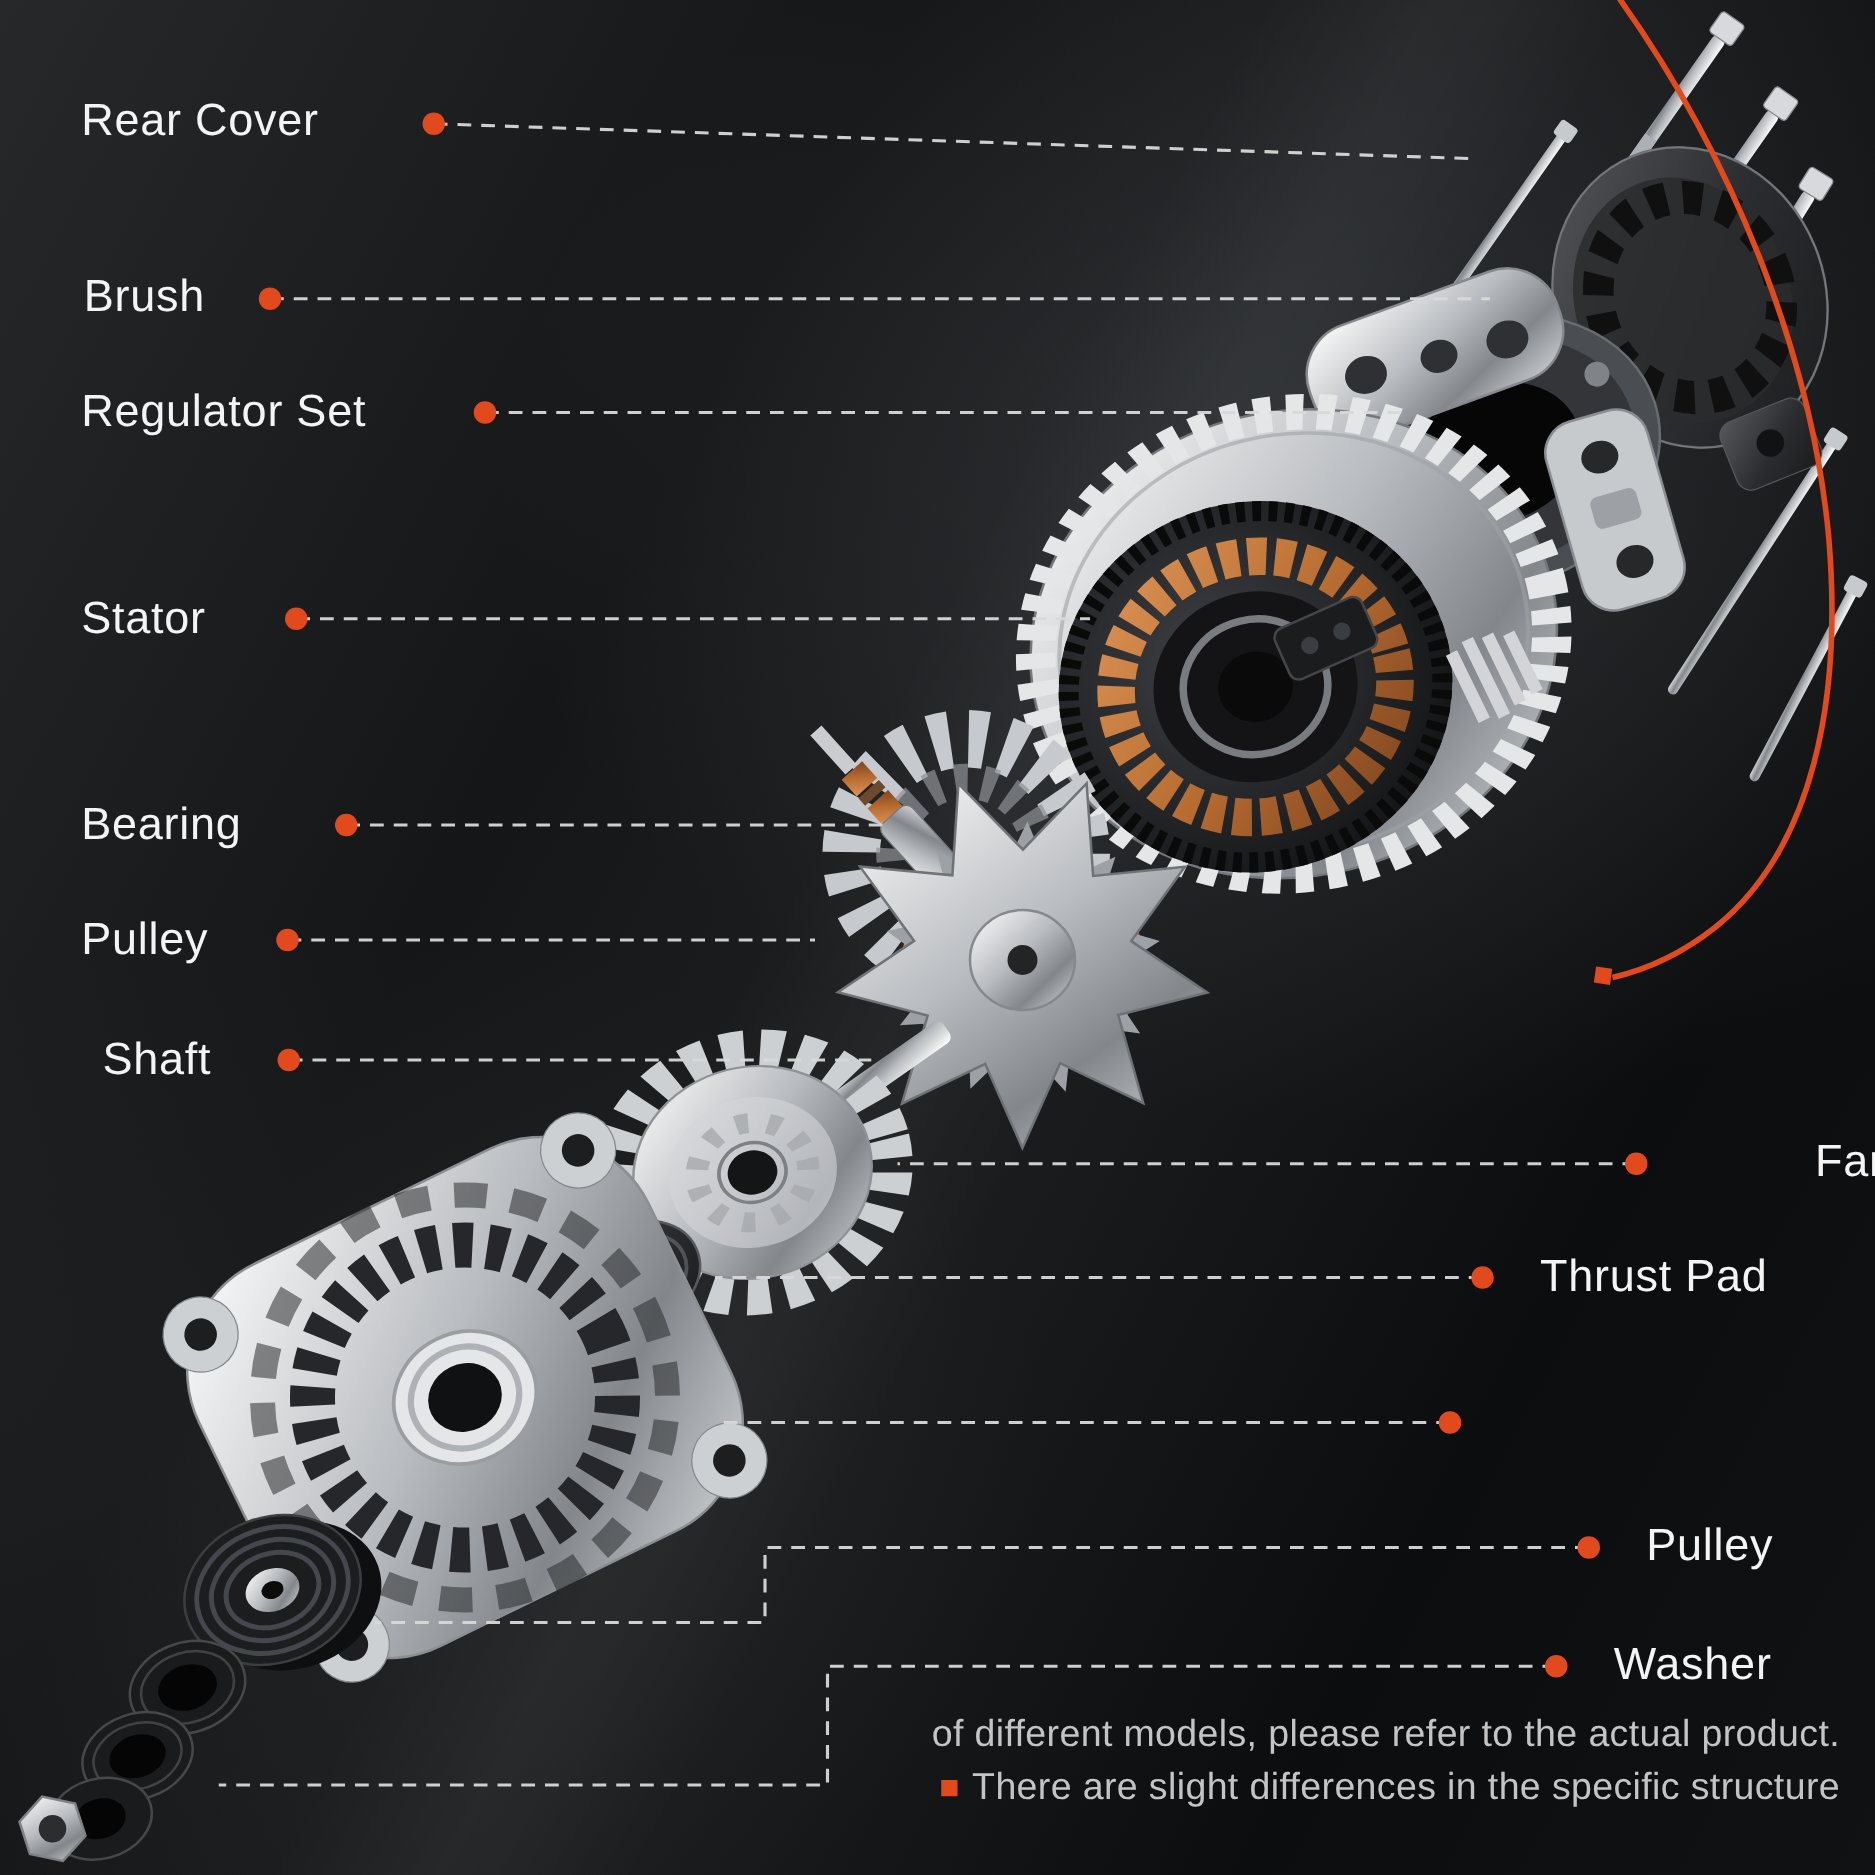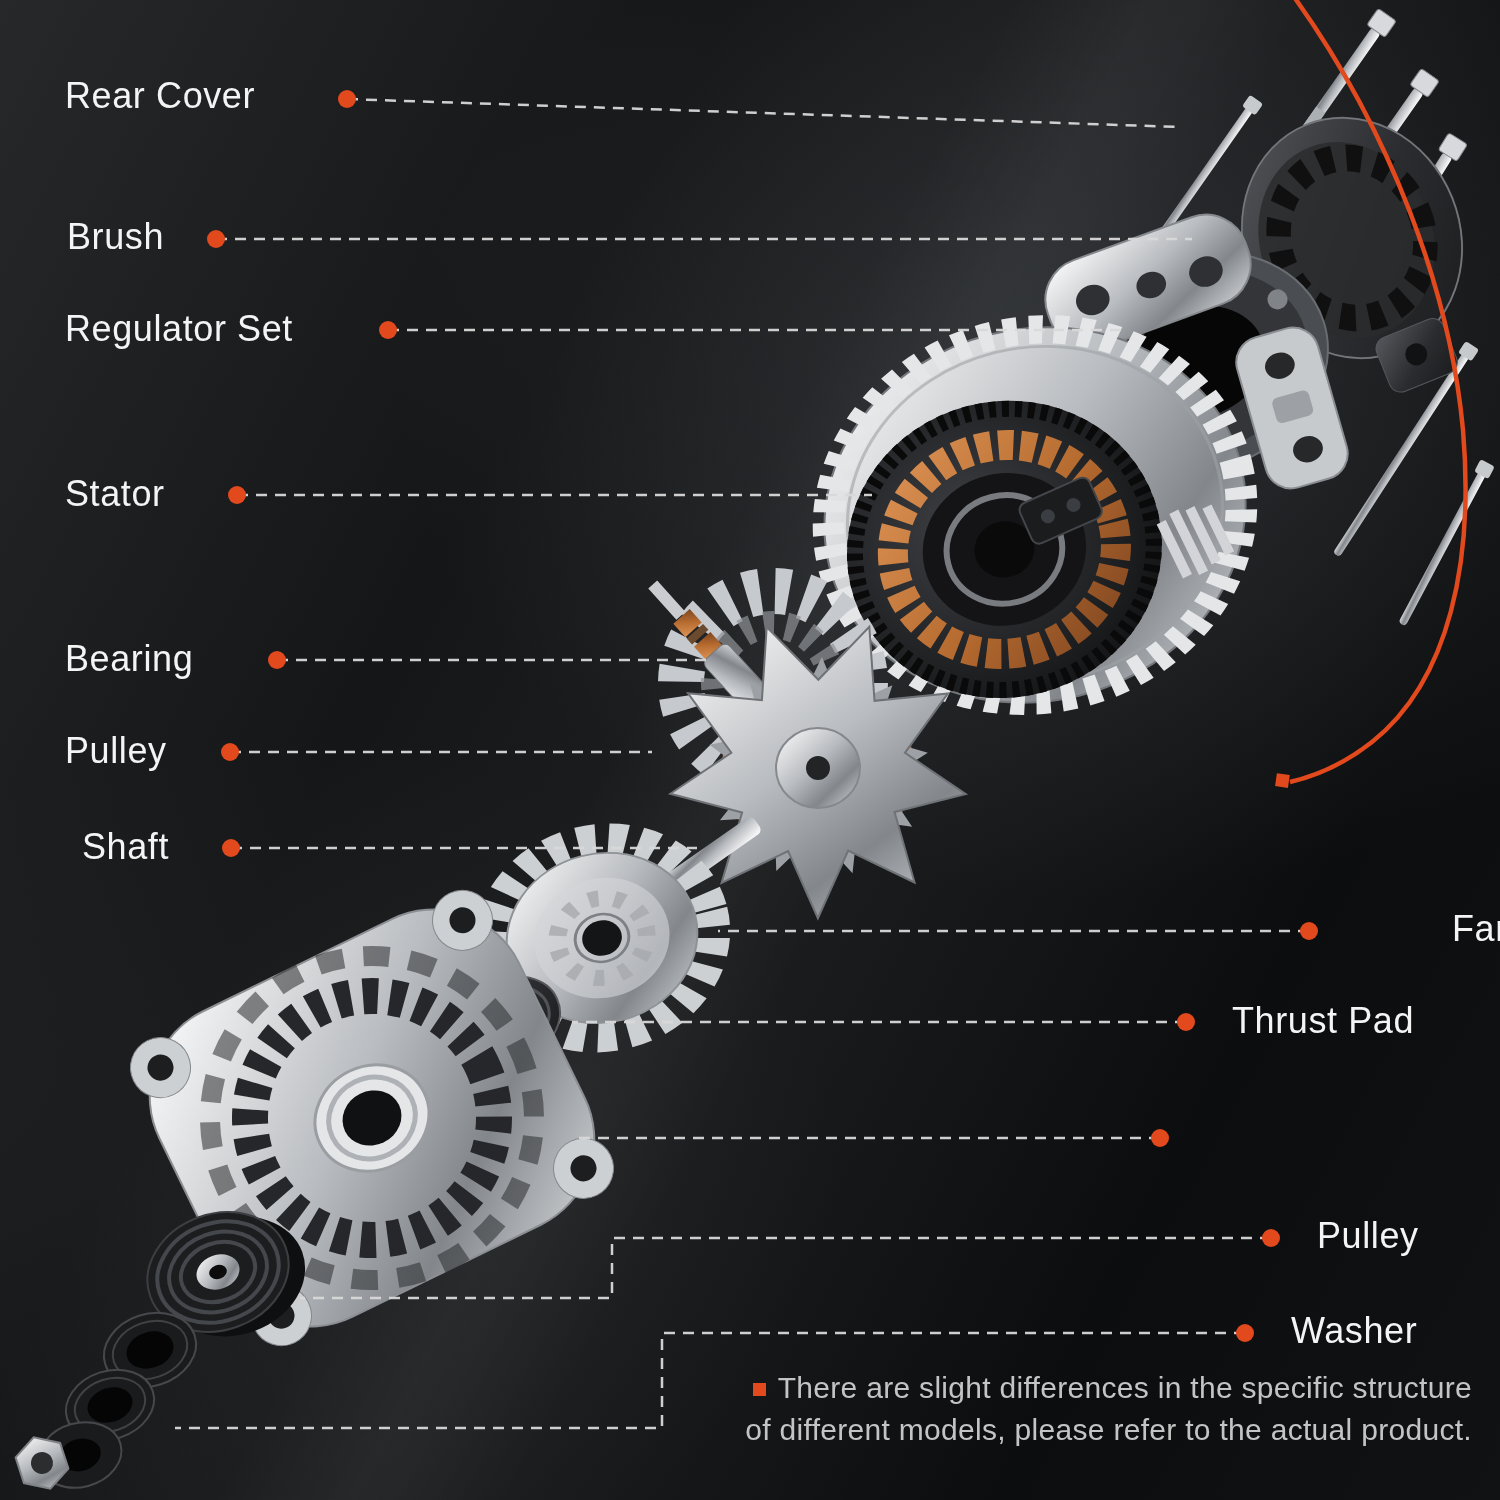--- a/index.html
+++ b/index.html
@@ -292,19 +292,19 @@
   <div class="lbl" style="left:65px; top:641px">Bearing</div>
   <div class="lbl" style="left:65px; top:733px">Pulley</div>
   <div class="lbl" style="left:82px; top:829px">Shaft</div>
 
   <div class="lbl" style="left:1452px; top:911px">Fan</div>
   <div class="lbl" style="left:1232px; top:1003px">Thrust Pad</div>
   <div class="lbl" style="left:1317px; top:1218px">Pulley</div>
   <div class="lbl" style="left:1291px; top:1313px">Washer</div>
 
   <div class="disclaimer">
+    <div>of different models, please refer to the actual product.</div>
     <div>
       <span class="marker"></span><span>There are slight differences in the specific structure</span>
     </div>
-    <div>of different models, please refer to the actual product.</div>
   </div>
 
 </div>
 
 </body></html>

